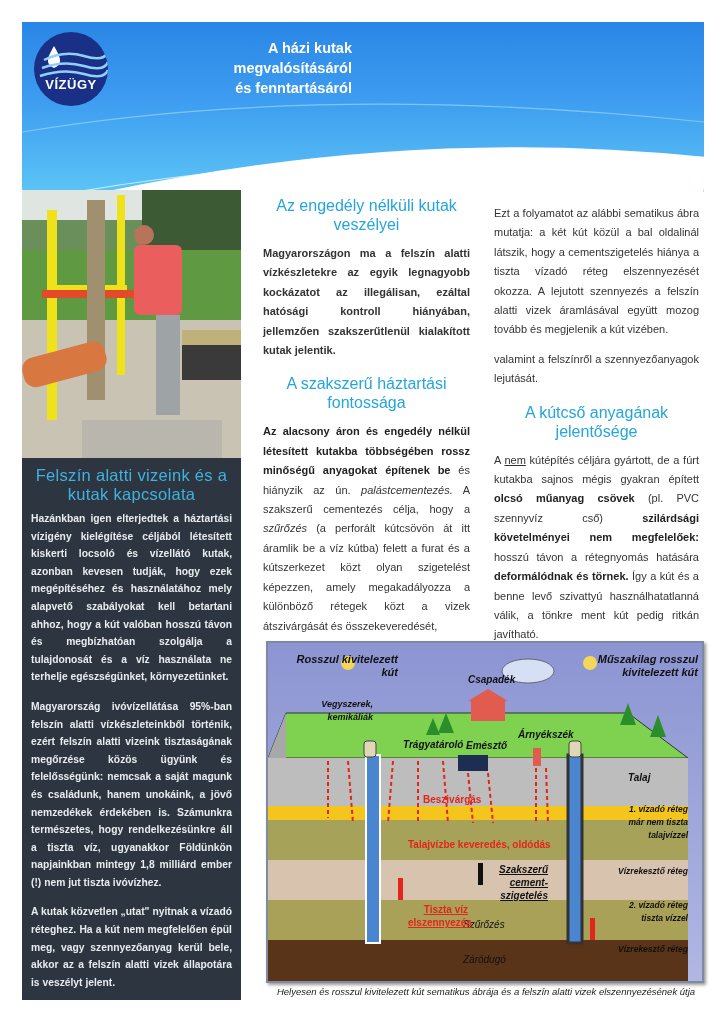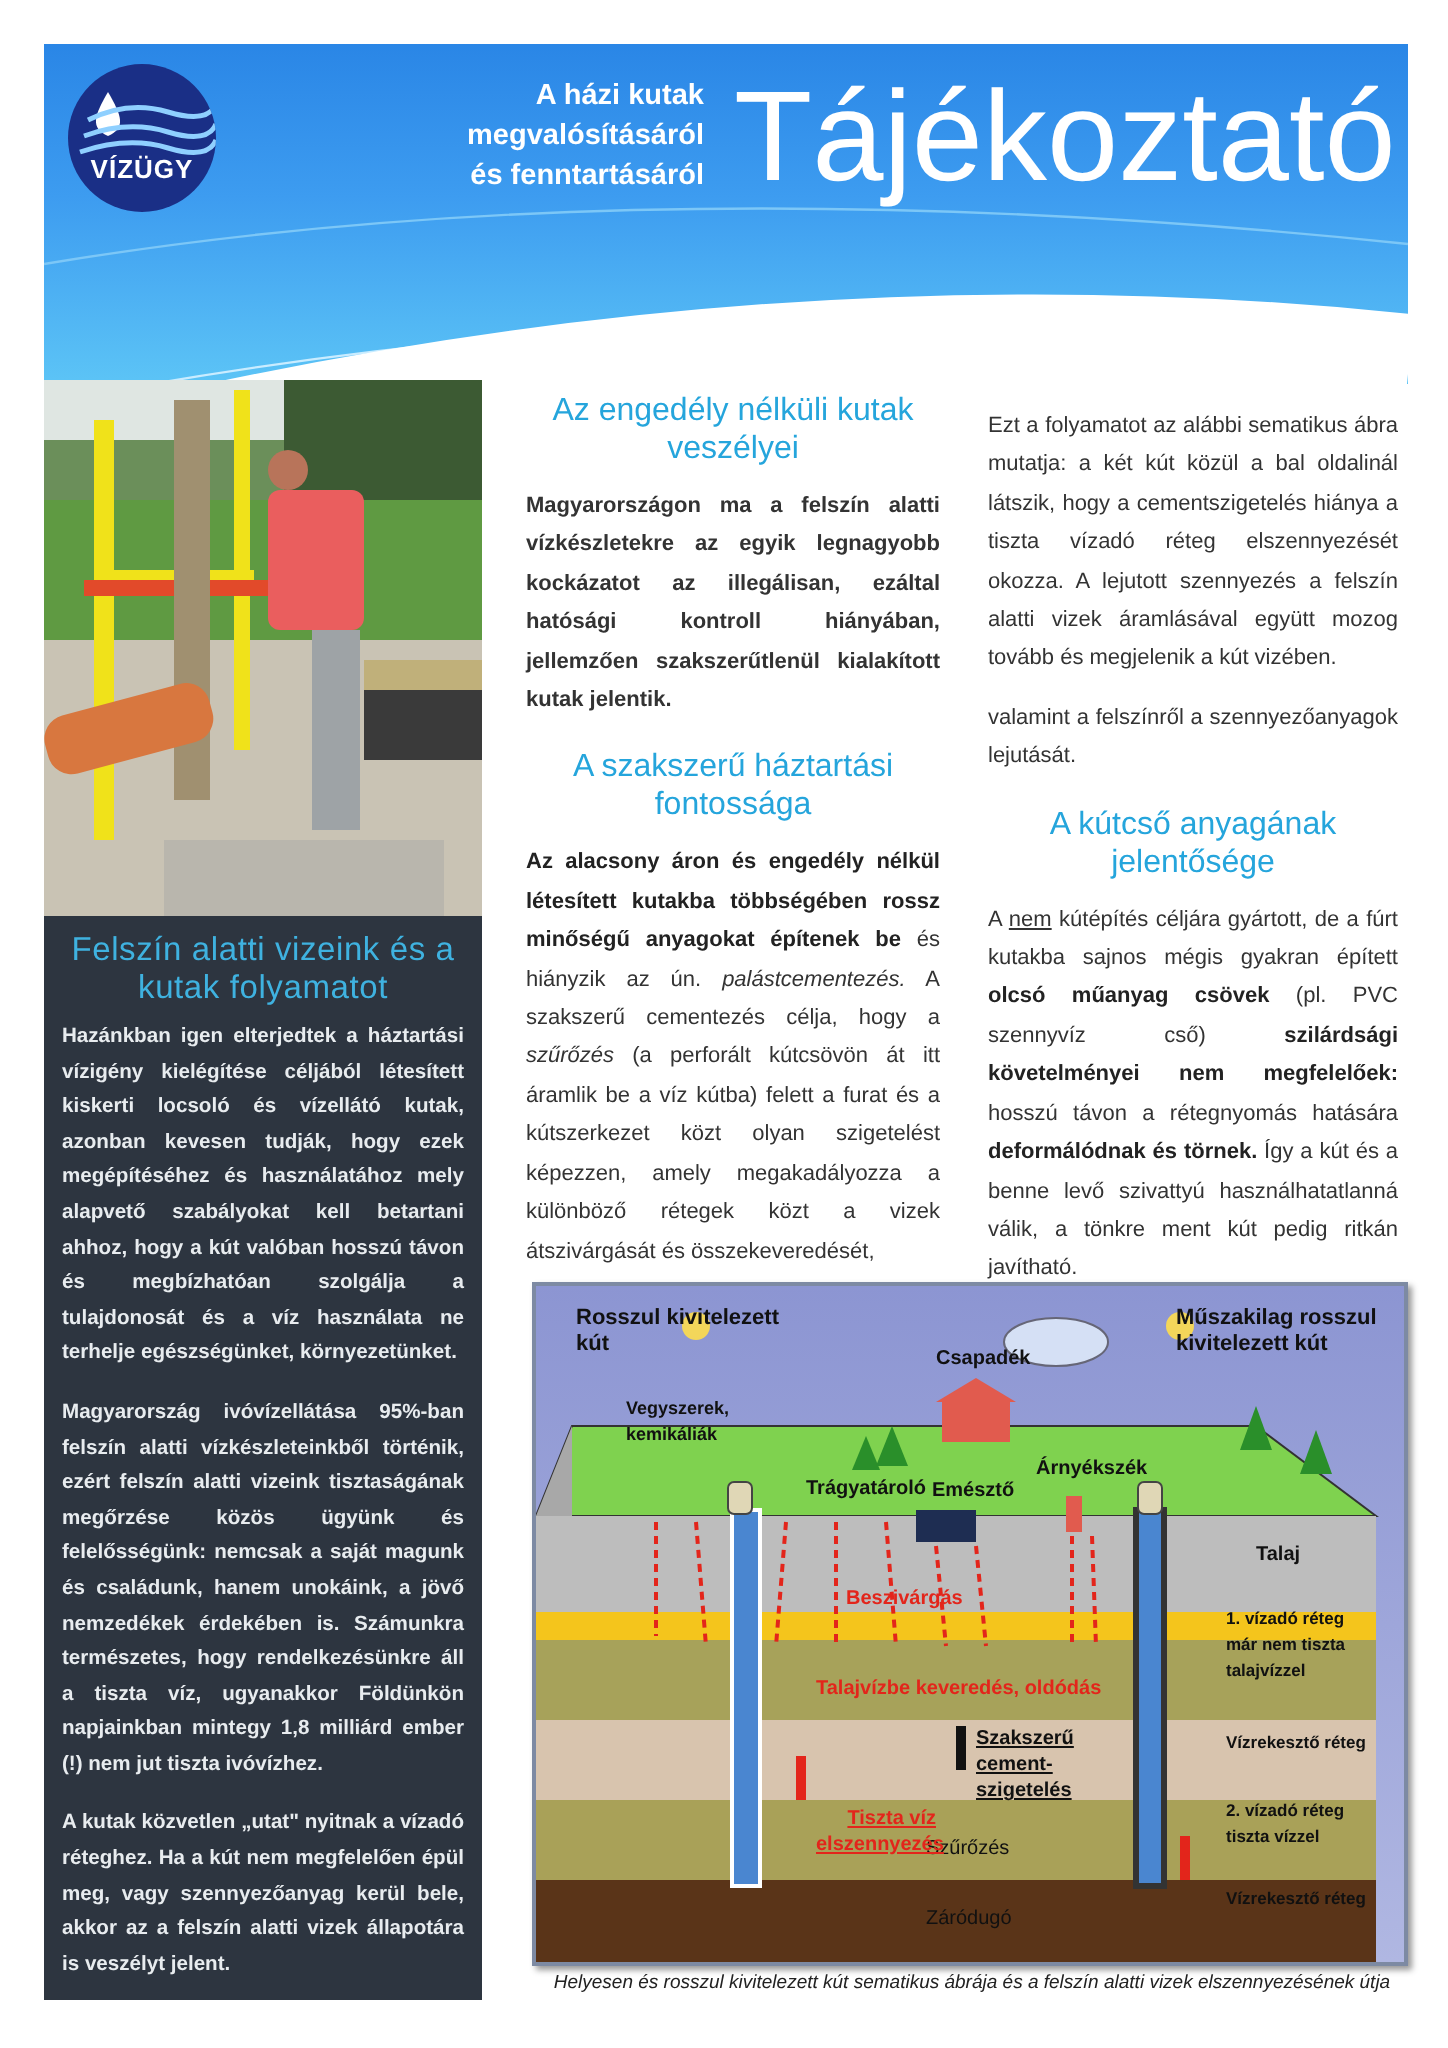--- a/index.html
+++ b/index.html
@@ -19,21 +19,21 @@
 
   .col2{position:absolute;left:263px;top:196px;width:207px;}
   .col3{position:absolute;left:494px;top:204px;width:205px;}
   h3{margin:0 0 10px;text-align:center;color:#25a5dc;font-weight:normal;font-size:16px;line-height:19px;}
   .col2 p,.col3 p{margin:0 0 10px;font-size:11px;line-height:19.4px;color:#333;text-align:justify;}
   .bold{font-weight:bold;color:#222;}
   .u{text-decoration:underline;}
 
   .figure{position:absolute;left:266px;top:641px;width:434px;height:338px;border:2px solid #7d8aa3;box-shadow:2px 2px 3px #999;background:linear-gradient(180deg,#8c95d2 0%,#b0b7e2 100%);overflow:hidden;}
   .figure svg{position:absolute;left:0;top:0;}
-  .fig-label{position:absolute;font-weight:bold;font-size:10px;color:#111;text-align:left;line-height:13px;}
+  .fig-label{position:absolute;font-weight:bold;font-size:10px;color:#111;text-align:right;line-height:13px;font-style:italic;}
   .fig-red{position:absolute;font-weight:bold;font-size:10px;color:#e3251b;line-height:13px;}
   .caption{position:absolute;left:266px;top:986px;width:440px;text-align:center;font-style:italic;font-size:9.5px;color:#222;}
 </style>
 </head>
 <body>
 
 <div class="header">
   <svg class="lines" width="682" height="170">
     <path d="M0 110 Q 300 60 682 100" stroke="#7cc7f7" stroke-width="1.2" fill="none"></path>
     <path d="M0 180 Q 300 120 682 140" stroke="#c9ecff" stroke-width="1.2" fill="none"></path>
@@ -46,21 +46,20 @@
       <path d="M8 36 Q 30 28 50 34 T 74 30" stroke="#8fd0ff" stroke-width="2.5" fill="none"></path>
       <path d="M6 44 Q 30 36 50 42 T 74 38" stroke="#8fd0ff" stroke-width="2.5" fill="none"></path>
     </svg>
     <div class="txt">VÍZÜGY</div>
   </div>
   <div class="subtitle">
     <div>A házi kutak</div>
     <div>megvalósításáról</div>
     <div>és fenntartásáról</div>
   </div>
-  <div class="title">Tájékoztató</div>
 </div>
 
 <div class="photo">
   <svg width="219" height="268">
     <rect x="0" y="0" width="219" height="60" fill="#6b8f5a"></rect>
     <rect x="0" y="0" width="219" height="30" fill="#dfe6e2"></rect>
     <rect x="120" y="0" width="99" height="120" fill="#3c5a33"></rect>
     <rect x="0" y="60" width="219" height="80" fill="#5f9a42"></rect>
     <rect x="0" y="130" width="219" height="138" fill="#c9c3b4"></rect>
     <rect x="25" y="20" width="10" height="210" fill="#f0e21a"></rect>
@@ -73,21 +72,21 @@
     <rect x="112" y="55" width="48" height="70" rx="6" fill="#ea5e5e"></rect>
     <rect x="134" y="125" width="24" height="100" fill="#9ea3a6"></rect>
     <rect x="145" y="240" width="25" height="8" fill="#777"></rect>
     <rect x="160" y="150" width="59" height="40" fill="#3a3a3a"></rect>
     <rect x="160" y="140" width="59" height="15" fill="#c0b07a"></rect>
     <rect x="60" y="230" width="140" height="38" fill="#b9b6ad"></rect>
   </svg>
 </div>
 
 <div class="darkbox">
-  <h2>Felszín alatti vizeink és a kutak folyamatot</h2>
+  <h2>Felszín alatti vizeink és a kutak kapcsolata</h2>
   <p>Hazánkban igen elterjedtek a háztartási vízigény kielégítése céljából létesített kiskerti locsoló és vízellátó kutak, azonban kevesen tudják, hogy ezek megépítéséhez és használatához mely alapvető szabályokat kell betartani ahhoz, hogy a kút valóban hosszú távon és megbízhatóan szolgálja a tulajdonosát és a víz használata ne terhelje egészségünket, környezetünket.</p>
   <p>Magyarország ivóvízellátása 95%-ban felszín alatti vízkészleteinkből történik, ezért felszín alatti vizeink tisztaságának megőrzése közös ügyünk és felelősségünk: nemcsak a saját magunk és családunk, hanem unokáink, a jövő nemzedékek érdekében is. Számunkra természetes, hogy rendelkezésünkre áll a tiszta víz, ugyanakkor Földünkön napjainkban mintegy 1,8 milliárd ember (!) nem jut tiszta ivóvízhez.</p>
   <p>A kutak közvetlen „utat" nyitnak a vízadó réteghez. Ha a kút nem megfelelően épül meg, vagy szennyezőanyag kerül bele, akkor az a felszín alatti vizek állapotára is veszélyt jelent.</p>
 </div>
 
 <div class="col2">
   <h3>Az engedély nélküli kutak veszélyei</h3>
   <p class="bold">Magyarországon ma a felszín alatti vízkészletekre az egyik legnagyobb kockázatot az illegálisan, ezáltal hatósági kontroll hiányában, jellemzően szakszerűtlenül kialakított kutak jelentik.</p>
   <h3 style="margin-top:14px;">A szakszerű háztartási fontossága</h3>
   <p><span class="bold">Az alacsony áron és engedély nélkül létesített kutakba többségében rossz minőségű anyagokat építenek be</span><span> és hiányzik az ún. </span><i>palástcementezés.</i><span> A szakszerű cementezés célja, hogy a </span><i>szűrőzés</i><span> (a perforált kútcsövön át itt áramlik be a víz kútba) felett a furat és a kútszerkezet közt olyan szigetelést képezzen, amely megakadályozza a különböző rétegek közt a vizek átszivárgását és összekeveredését,</span></p>

